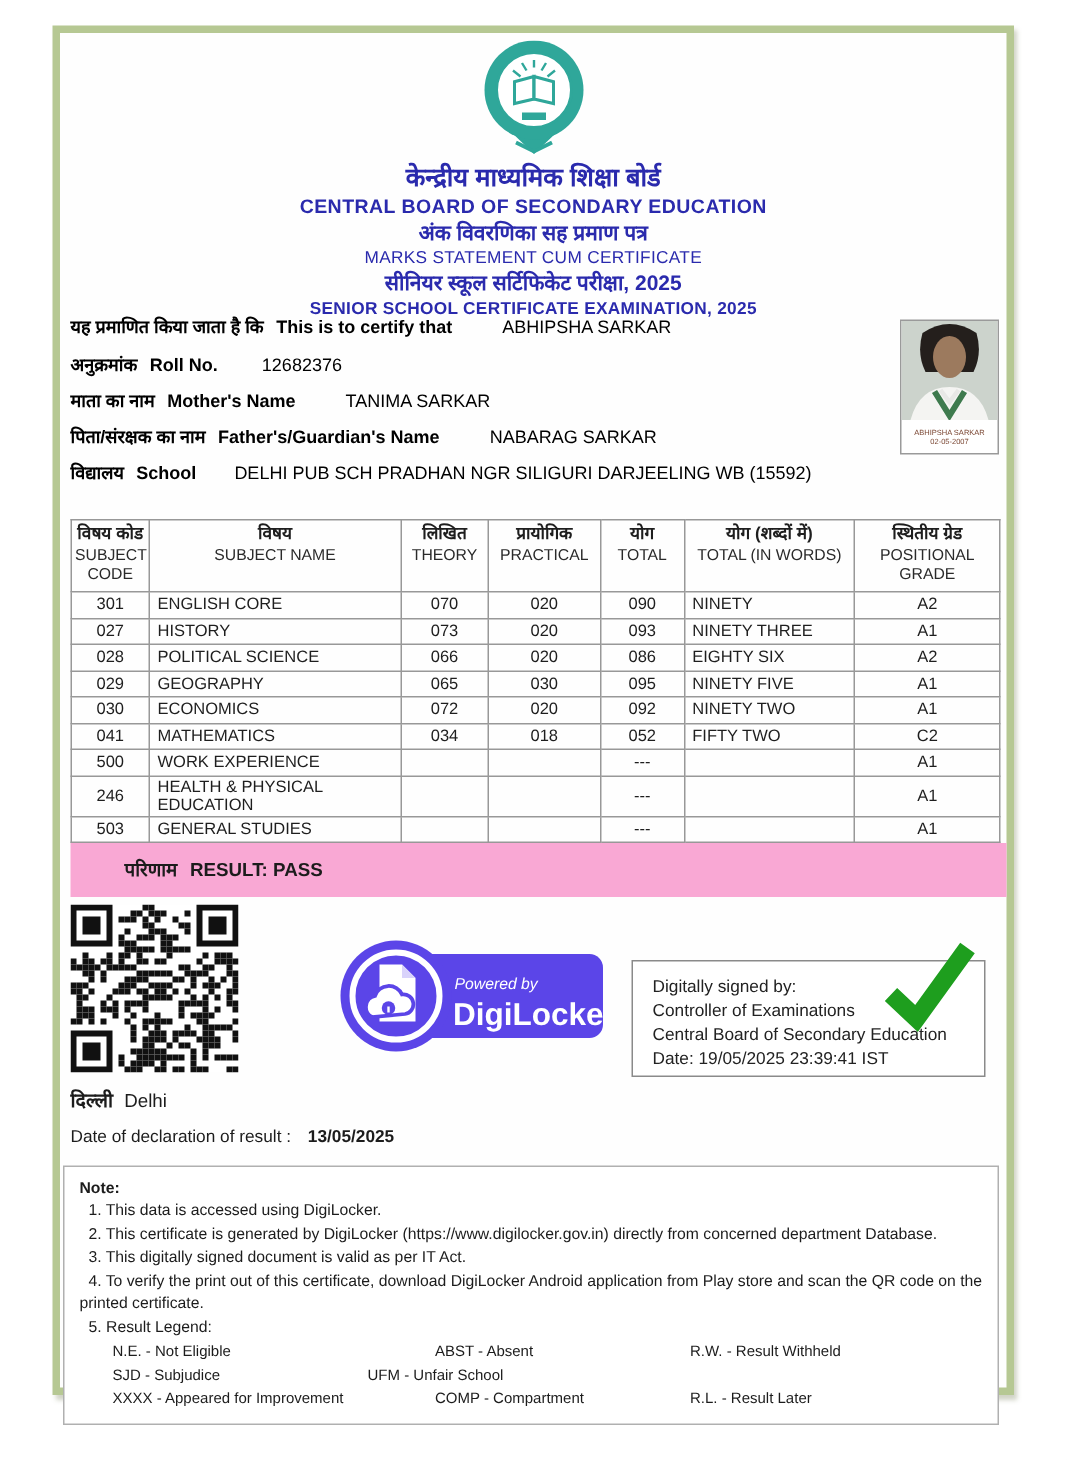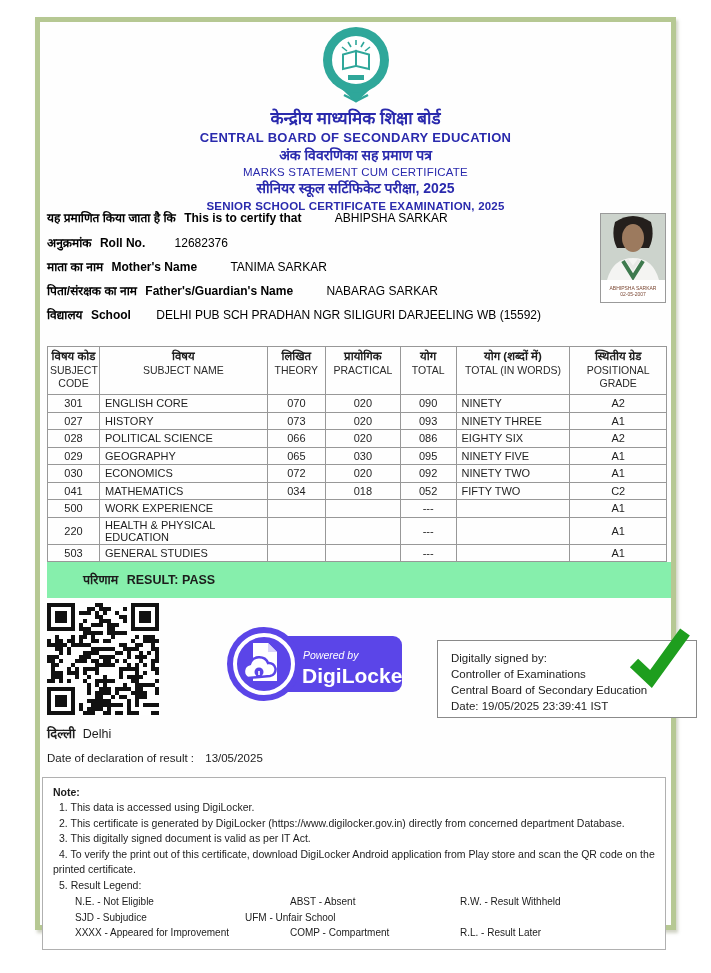--- a/index.html
+++ b/index.html
@@ -36,38 +36,38 @@
   
   .table-wrap { position:absolute; left:7px; top:324px; width:624px; }
   table.marks { border-collapse:collapse; width:620px; table-layout:fixed; }
   table.marks th, table.marks td { border:1px solid #989898; }
   table.marks th { padding:2px 2px 4px; font-weight:normal; vertical-align:top; }
   .hdr-hi { font-size:11.5px; font-weight:bold; color:#1e1e1e; line-height:15px; }
   .hdr-en { font-size:10.5px; color:#2a2a2a; line-height:13px; }
   table.marks td { font-size:11px; padding:1px 5px; height:14.5px; color:#1e1e1e; }
   td.cell-c { text-align:center; }
   td.cell-l { text-align:left; }
-  .result-band { background:#86efac; height:36px; line-height:36px; padding-left:36px; font-size:12.5px; }
+  .result-band { background:#f9a8d4; height:36px; line-height:36px; padding-left:36px; font-size:12.5px; }
   .result-hi { font-weight:bold; }
   .result-en { font-weight:bold; margin-left:5px; }
 
   
   .qr-box { position:absolute; left:7px; top:581px; width:112px; height:112px; }
   .badge { position:absolute; left:186px; top:604px; }
-  .sig-box { position:absolute; left:397px; top:618px; width:260px; height:78px;
+  .sig-box { position:absolute; left:381px; top:618px; width:236px; height:78px;
              border:1px solid #8a8a8a; box-sizing:border-box; padding:9px 6px 0 13px;
              font-size:11.5px; line-height:16px; color:#222; background:#fff; }
   .check { position:absolute; right:6px; top:-14px; }
 
   
   .place-line { position:absolute; left:7px; top:702px; font-size:12.5px; }
   .place-hi { font-weight:bold; font-size:13px; }
   .place-en { margin-left:4px; }
   .decl-line { position:absolute; left:7px; top:730px; font-size:11.5px; }
-  .decl-val { margin-left:8px; }
+  .decl-val { margin-left:8px;font-weight:bold; }
 
   
   .note-box { position:absolute; left:2px; top:755px; width:624px; box-sizing:border-box;
               border:1px solid #b0b0b0; background:#fff; padding:6px 10px 8px; }
   .note-title { font-size:10.5px; font-weight:bold; line-height:16px; }
   .note-item { font-size:10.5px; line-height:15.5px; margin-left:6px; }
   .note-item.outdent { margin-left:0; text-indent:6px; }
   .legend { margin-left:22px; margin-top:1px; }
   .legend-row { display:flex; font-size:10px; line-height:15.5px; }
   .legend-cell-0 { width:215px; }
@@ -243,21 +243,21 @@
               <tr>
                 <td class="cell-c">500</td>
                 <td class="cell-l">WORK EXPERIENCE</td>
                 <td class="cell-c"></td>
                 <td class="cell-c"></td>
                 <td class="cell-c">---</td>
                 <td class="cell-l"></td>
                 <td class="cell-c">A1</td>
               </tr>
               <tr>
-                <td class="cell-c">220</td>
+                <td class="cell-c">246</td>
                 <td class="cell-l">HEALTH &amp; PHYSICAL EDUCATION</td>
                 <td class="cell-c"></td>
                 <td class="cell-c"></td>
                 <td class="cell-c">---</td>
                 <td class="cell-l"></td>
                 <td class="cell-c">A1</td>
               </tr>
               <tr>
                 <td class="cell-c">503</td>
                 <td class="cell-l">GENERAL STUDIES</td>

